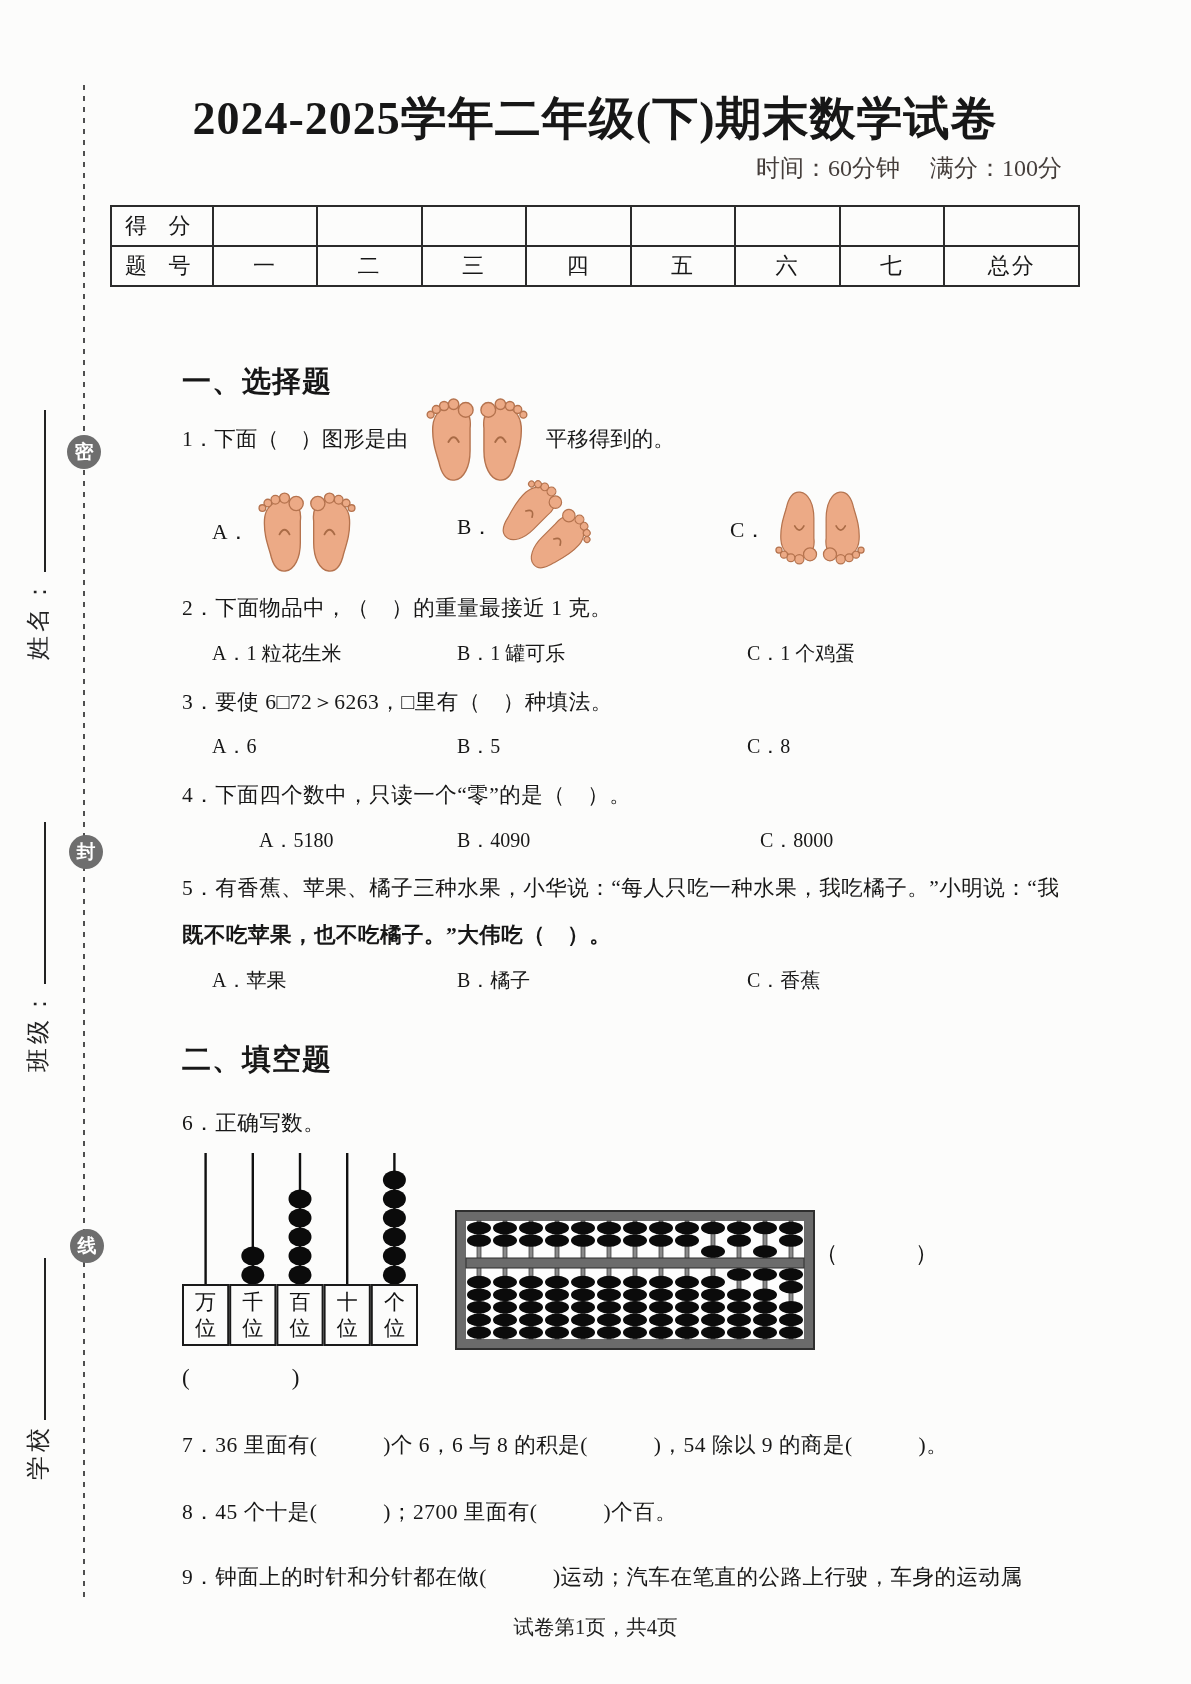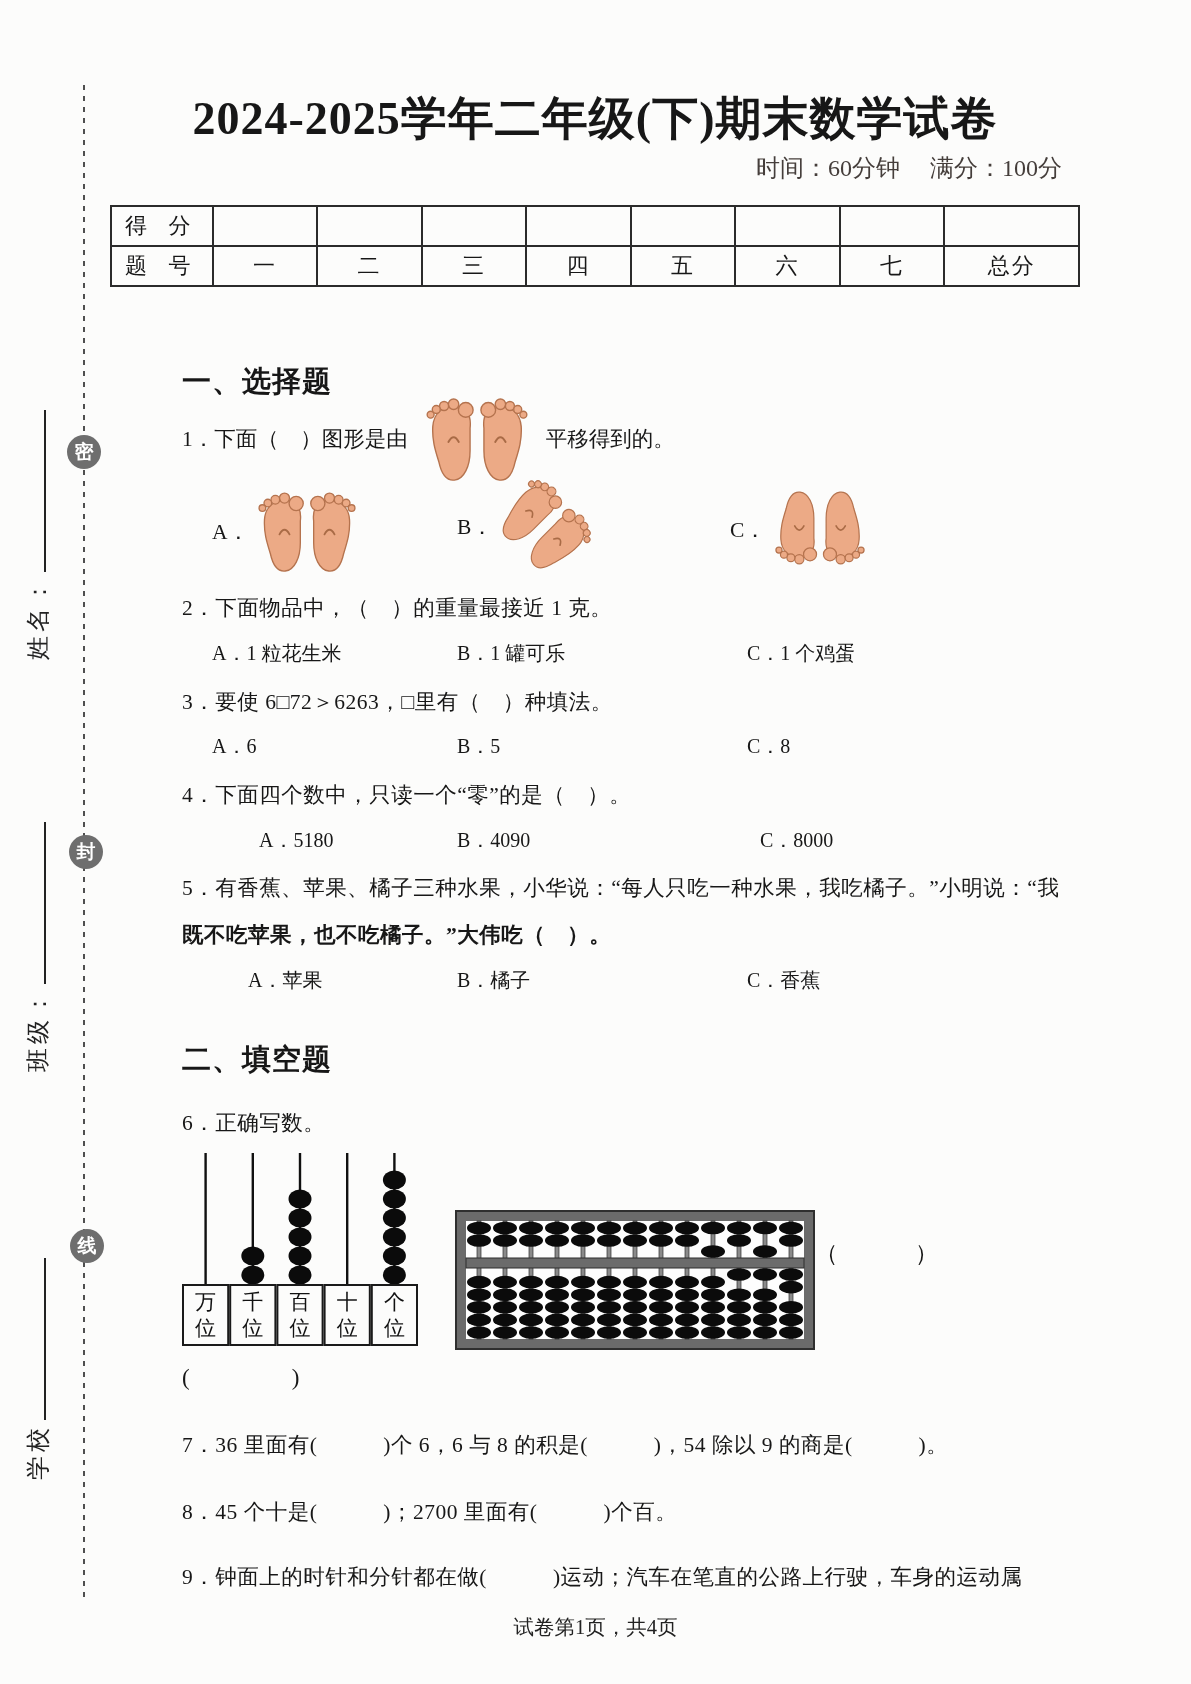--- a/index.html
+++ b/index.html
@@ -191,21 +191,21 @@
 <div class="qtext" style="top:780px;">4．下面四个数中，只读一个“零”的是（　）。</div>
 <div class="row" style="top:827px;">
   <span class="opt" style="left:212px;margin-left:47px;">A．5180</span>
   <span class="opt" style="left:457px;">B．4090</span>
   <span class="opt" style="left:760px;">C．8000</span>
 </div>
 
 <div class="qtext" style="top:873px;">5．有香蕉、苹果、橘子三种水果，小华说：“每人只吃一种水果，我吃橘子。”小明说：“我</div>
 <div class="qtext" style="top:920px;font-weight:bold;">既不吃苹果，也不吃橘子。”大伟吃（　）。</div>
 <div class="row" style="top:967px;">
-  <span class="opt" style="left:212px;margin-left:36px;">A．苹果</span>
+  <span class="opt" style="left:212px;">A．苹果</span>
   <span class="opt" style="left:457px;">B．橘子</span>
   <span class="opt" style="left:747px;">C．香蕉</span>
 </div>
 
 <div class="sec-head" style="top:1040px;">二、填空题</div>
 <div class="qtext" style="top:1108px;">6．正确写数。</div>
 
 <div class="abs" style="left:182px; top:1150px;" id="rack-figure"><svg width="236" height="197" viewBox="0 0 236 197">
       <line x1="23.6" y1="3" x2="23.6" y2="135" stroke="#101010" stroke-width="2.4"></line>
       <rect x="1" y="135" width="45.2" height="60" fill="none" stroke="#1a1a1a" stroke-width="2"></rect>

